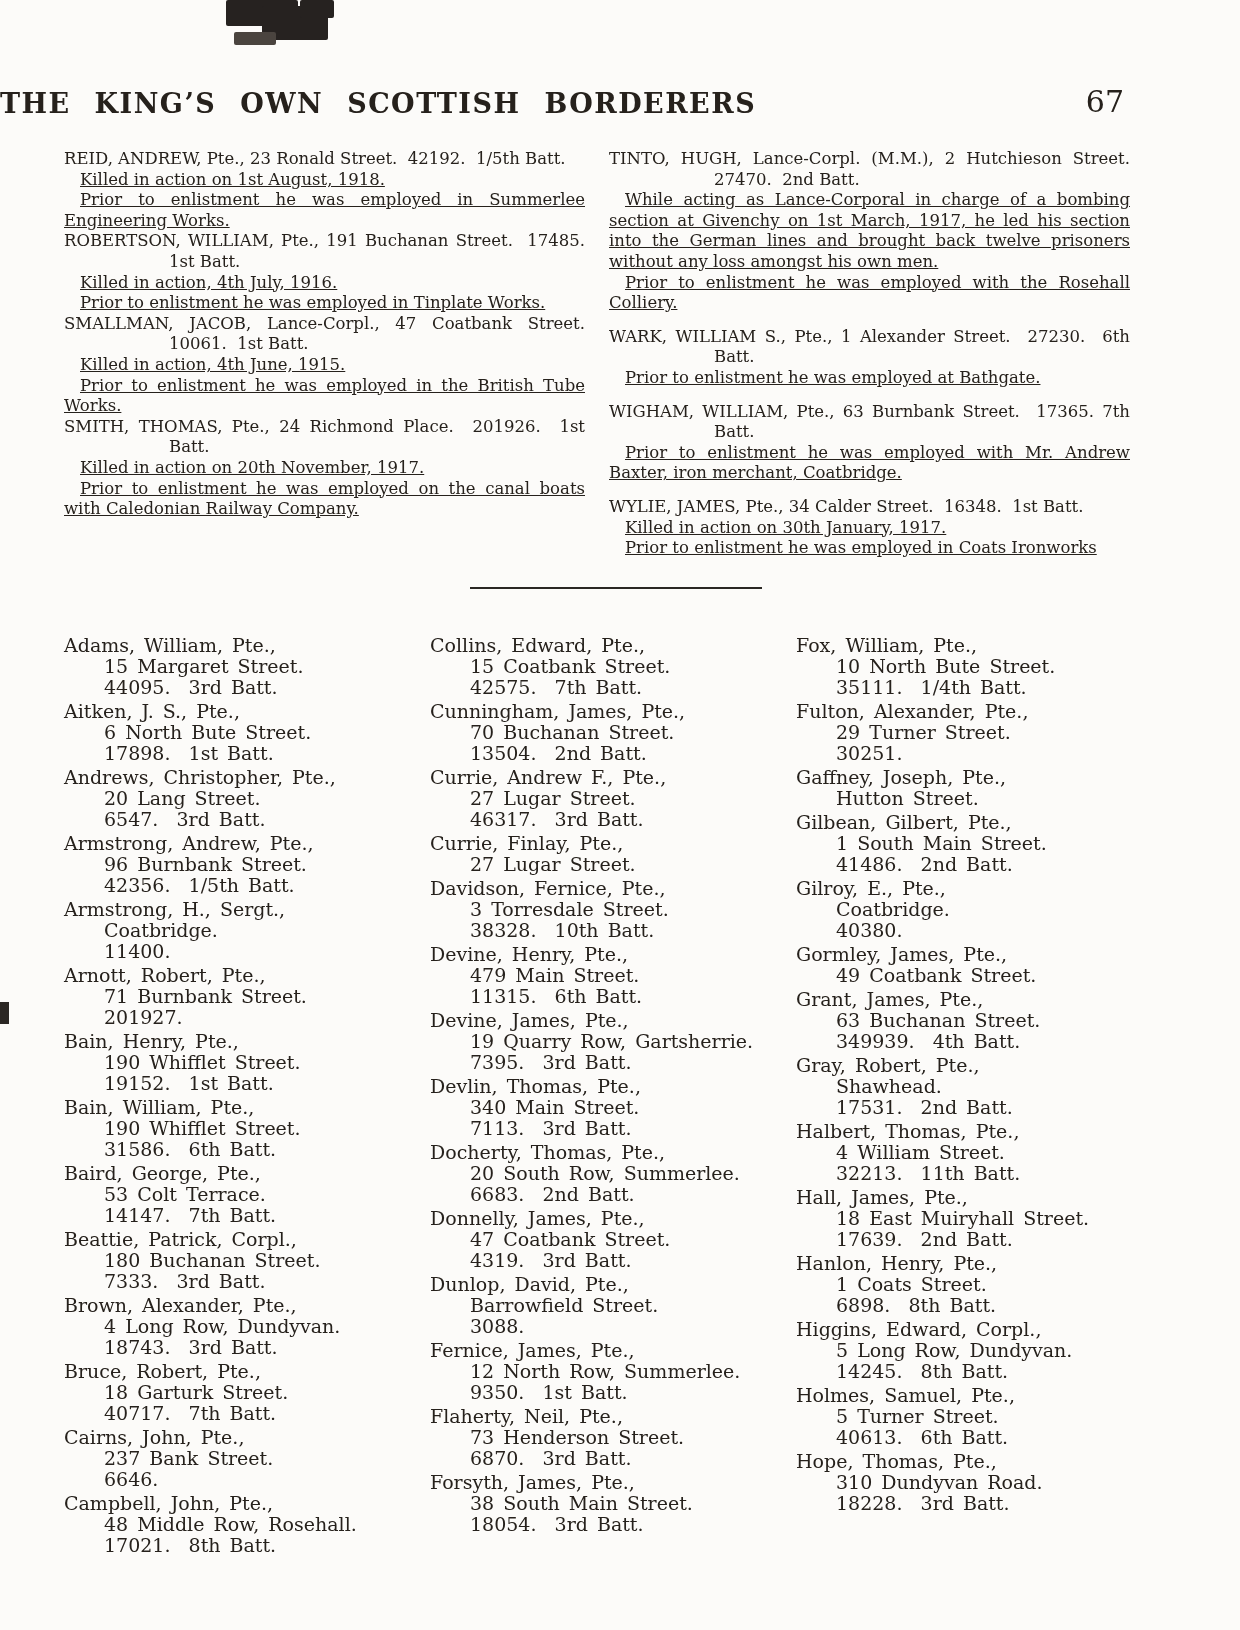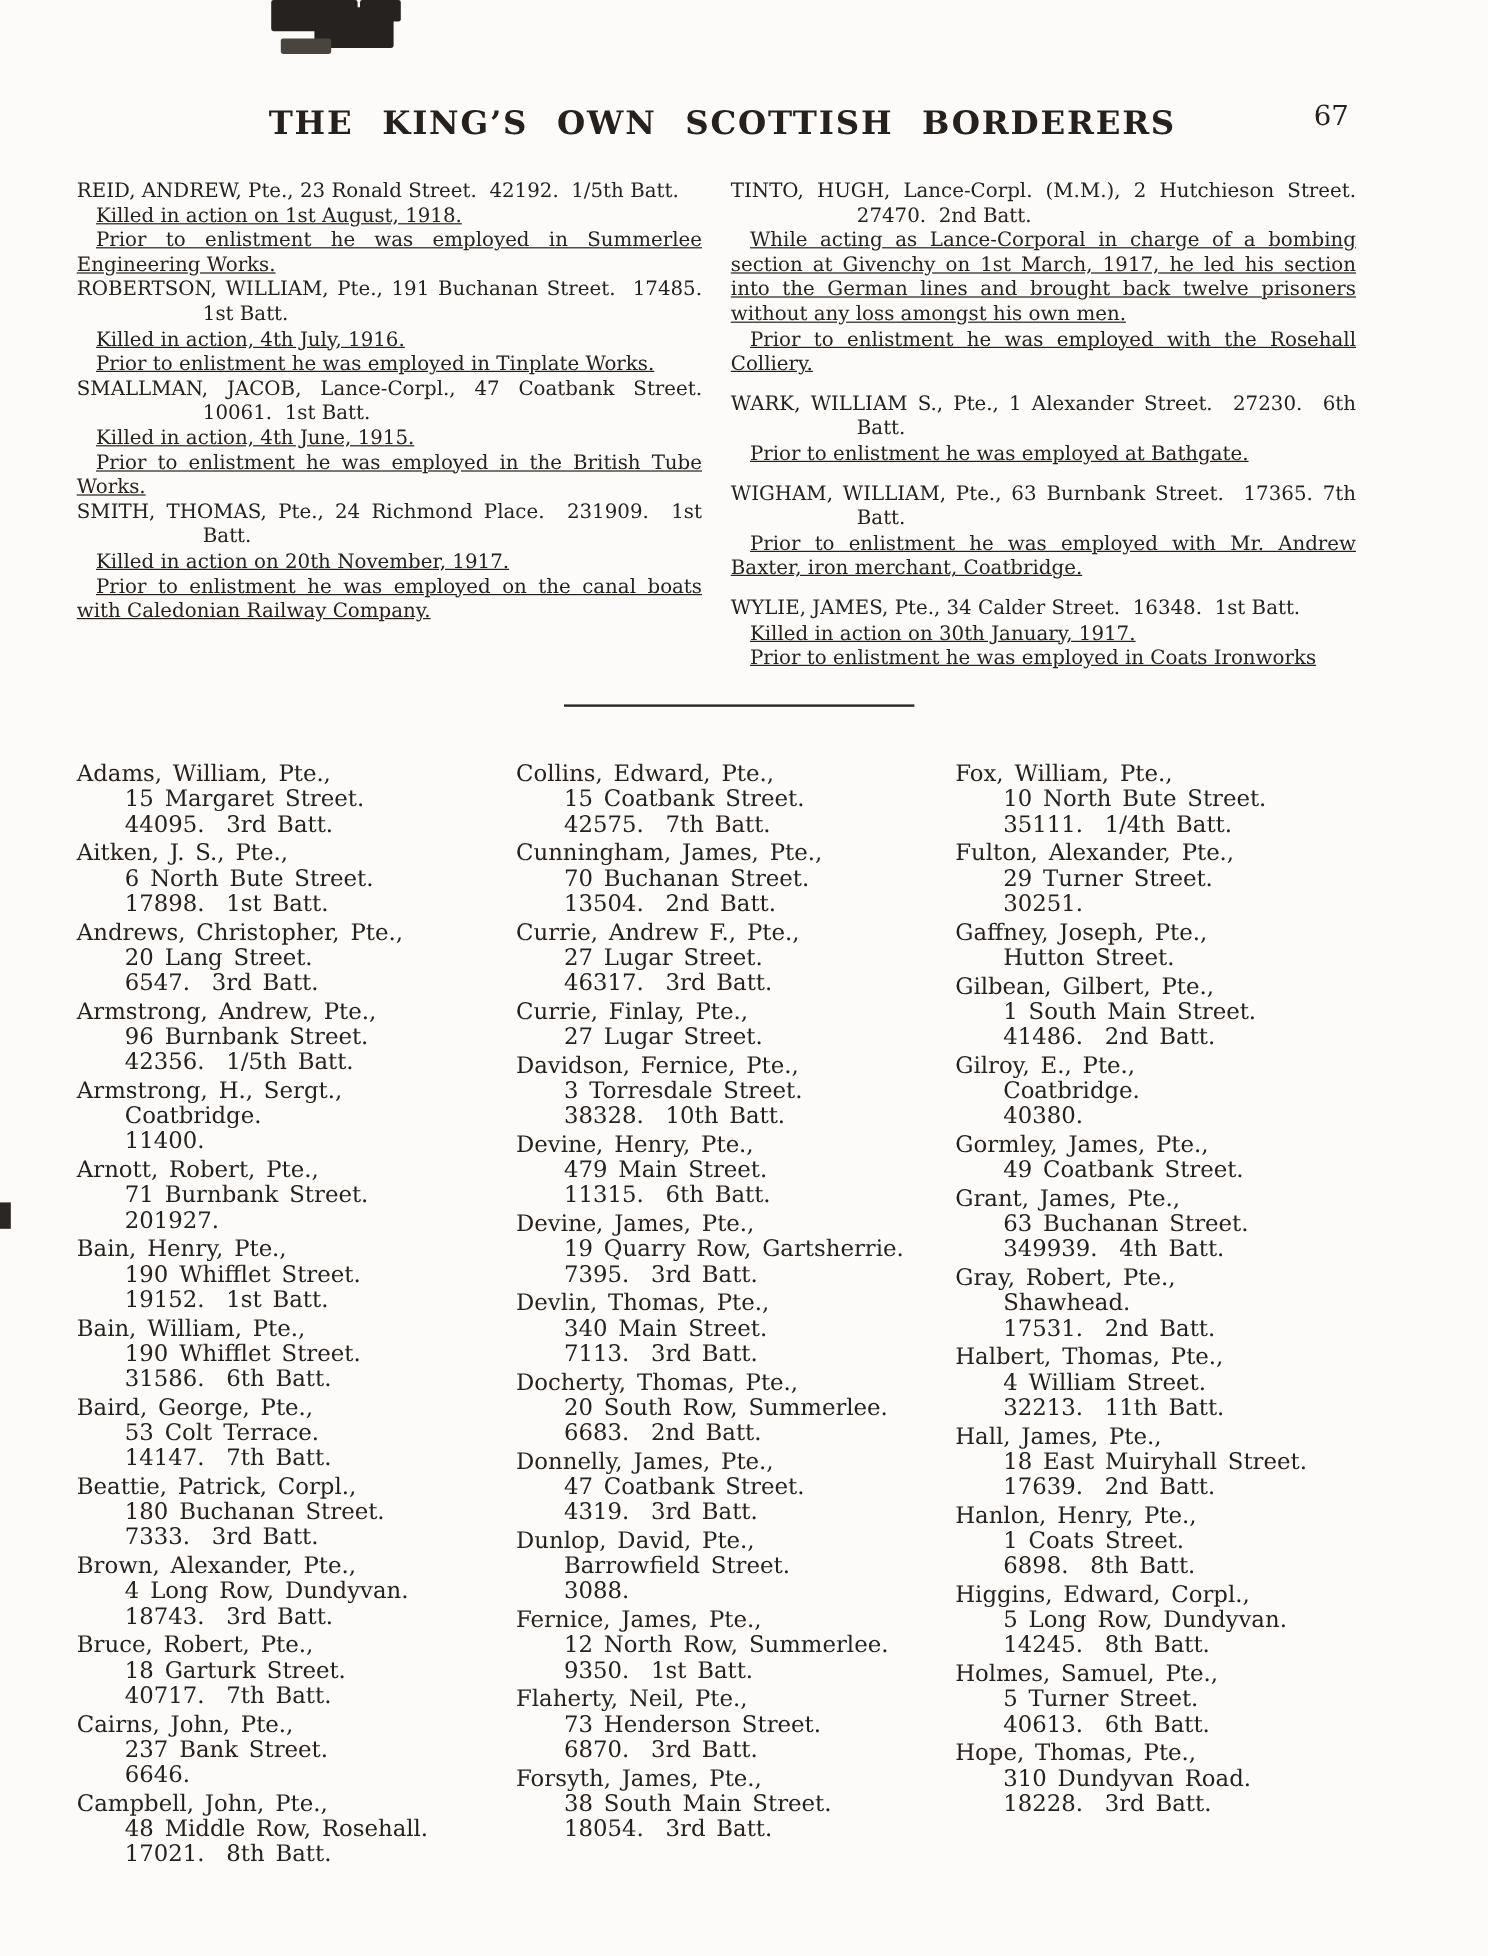--- a/index.html
+++ b/index.html
@@ -12,27 +12,26 @@
     overflow:hidden;
   }
   
   .artifact{position:absolute;background:#262220;border-radius:2px;}
   .artifact.light{background:#4a443f;}
   .edge-mark{position:absolute;left:0;top:1002px;width:9px;height:22px;background:#2b2724;}
 
   .header{position:relative;padding-top:88px;}
   .title{
     margin:0;padding-right:36px;
-    text-align:center;
     font-size:27px;font-weight:bold;
     letter-spacing:1.5px;word-spacing:13px;
   }
   .page-num{
     position:absolute;top:84px;right:116px;
-    font-size:23px;
+    font-size:30px;
   }
 
   .memorial{display:flex;gap:24px;margin:30px 110px 0 64px;}
   .m-col{flex:1;min-width:0;}
   .m-entry p{margin:0;font-size:16.5px;line-height:20.6px;}
   .m-head{
     padding-left:105px;text-indent:-105px;
     text-align:justify;white-space:pre-wrap;
   }
   .m-para{text-indent:16px;text-align:justify;text-decoration:underline;}
@@ -81,21 +80,21 @@
         <p class="m-para">Prior to enlistment he was employed in Tinplate Works.</p>
       </div>
 
       <div class="m-entry">
         <p class="m-head">SMALLMAN, JACOB, Lance-Corpl., 47 Coatbank Street. 10061.  1st Batt.</p>
         <p class="m-para">Killed in action, 4th June, 1915.</p>
         <p class="m-para">Prior to enlistment he was employed in the British Tube Works.</p>
       </div>
 
       <div class="m-entry">
-        <p class="m-head">SMITH, THOMAS, Pte., 24 Richmond Place.  231909.  1st Batt.</p>
+        <p class="m-head">SMITH, THOMAS, Pte., 24 Richmond Place.  201926.  1st Batt.</p>
         <p class="m-para">Killed in action on 20th November, 1917.</p>
         <p class="m-para">Prior to enlistment he was employed on the canal boats with Caledonian Railway Company.</p>
       </div>
 
     </div>
   <div class="m-col right">
 
       <div class="m-entry">
         <p class="m-head">TINTO, HUGH, Lance-Corpl. (M.M.), 2 Hutchieson Street. 27470.  2nd Batt.</p>
         <p class="m-para">While acting as Lance-Corporal in charge of a bombing section at Givenchy on 1st March, 1917, he led his section into the German lines and brought back twelve prisoners without any loss amongst his own men.</p>

